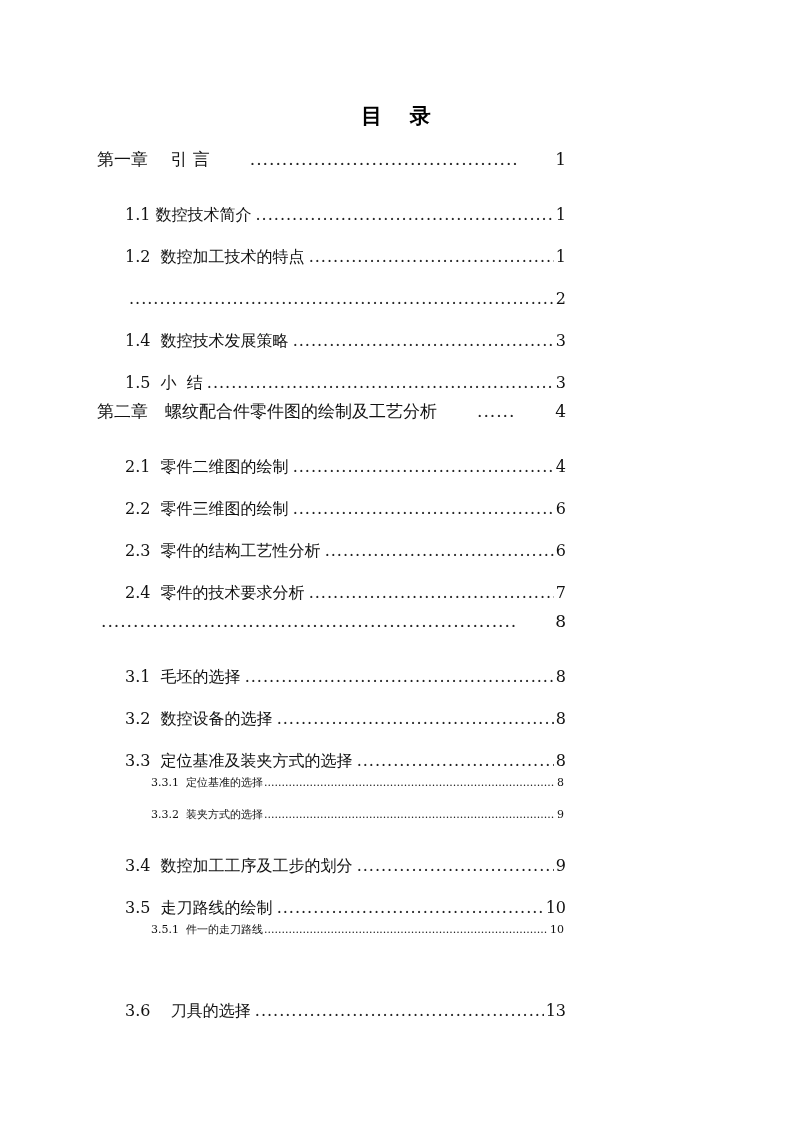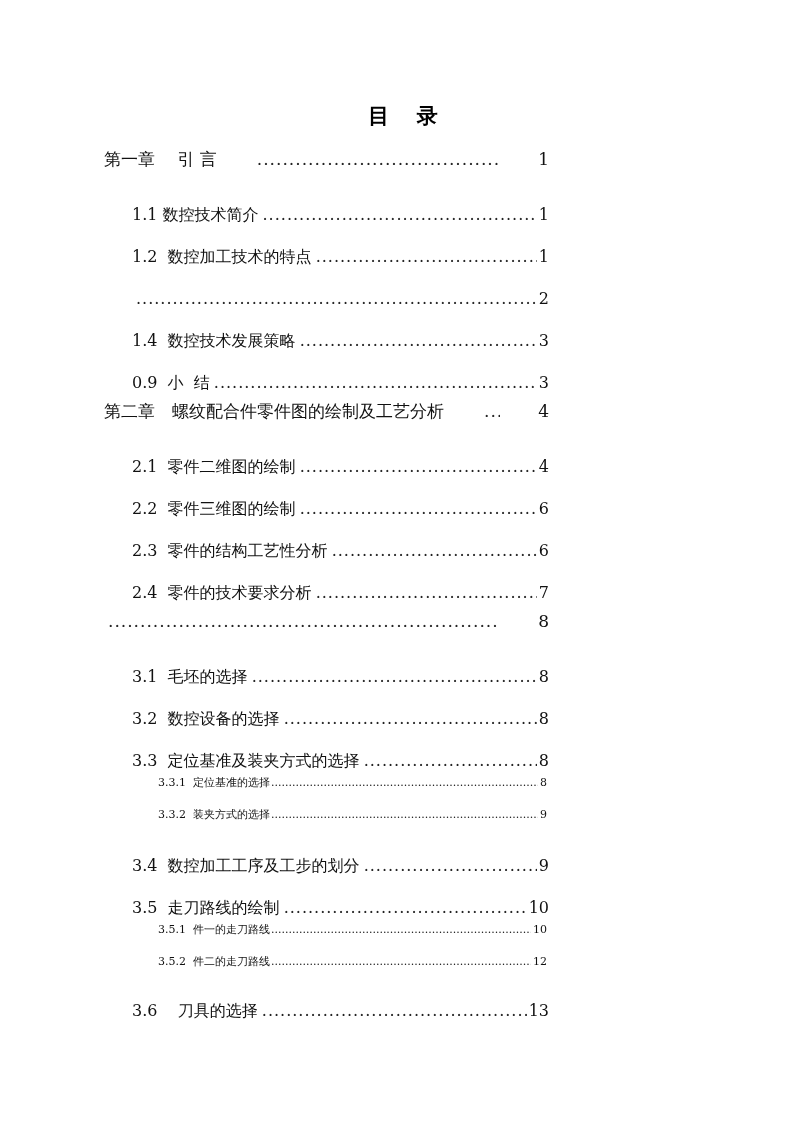--- a/index.html
+++ b/index.html
@@ -10,22 +10,22 @@
     body {
       width: 800px;
       height: 1132px;
       position: relative;
       overflow: hidden;
       font-family: "DejaVu Serif", "Liberation Serif", serif;
       color: #111111;
     }
     .page {
       position: absolute;
-      left: 8px; top: 0;
-      width: 636px; height: 1132px;
+      left: 1px; top: 0;
+      width: 636px; height: 1132px; padding-left: 24px;
     }
     .toc-title {
       position: absolute;
       top: 101px;
       left: 0;
       width: 800px;
       text-align: center;
       font-family: "DejaVu Sans", "Liberation Sans", sans-serif;
       font-weight: bold;
       font-size: 21px;
@@ -111,21 +111,21 @@
     <span class="toc-page">2</span>
   </div>
 
   <div class="toc-row level-2" style="top:316px">
     <span class="toc-label">1.4  数控技术发展策略</span>
     <span class="toc-leader"></span>
     <span class="toc-page">3</span>
   </div>
 
   <div class="toc-row level-2" style="top:358px">
-    <span class="toc-label">0.9  小  结</span>
+    <span class="toc-label">1.5  小  结</span>
     <span class="toc-leader"></span>
     <span class="toc-page">3</span>
   </div>
 
   <div class="toc-row level-1" style="top:399px">
     <span class="toc-label">第二章　螺纹配合件零件图的绘制及工艺分析</span>
     <span class="toc-leader"></span>
     <span class="toc-page">4</span>
   </div>
 
@@ -199,24 +199,19 @@
     <span class="toc-leader"></span>
     <span class="toc-page">10</span>
   </div>
 
   <div class="toc-row level-3" style="top:921px">
     <span class="toc-label">3.5.1  件一的走刀路线</span>
     <span class="toc-leader"></span>
     <span class="toc-page">10</span>
   </div>
 
-  <div class="toc-row level-3" style="top:953px">
-    <span class="toc-label">3.5.2  件二的走刀路线</span>
-    <span class="toc-leader"></span>
-    <span class="toc-page">12</span>
-  </div>
 
   <div class="toc-row level-2" style="top:986px">
     <span class="toc-label">3.6    刀具的选择</span>
     <span class="toc-leader"></span>
     <span class="toc-page">13</span>
   </div>
 </div>
 
 </body></html>

